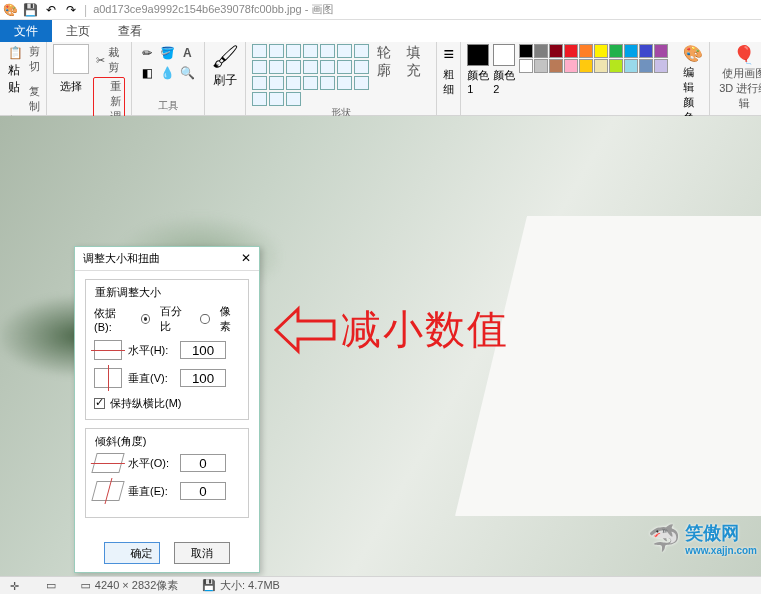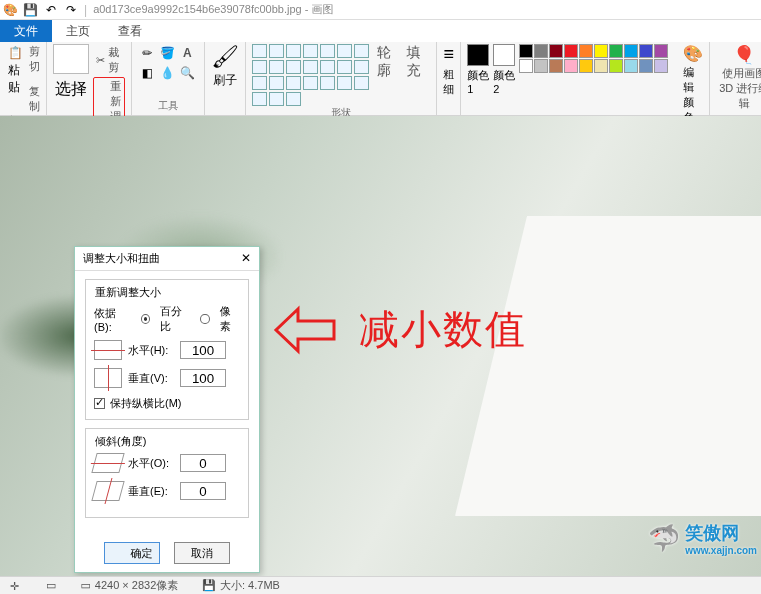--- a/index.html
+++ b/index.html
@@ -18,21 +18,21 @@
 
 .ribbon { height: 74px; background: #f6f6f6; display: flex; border-bottom: 1px solid #d4d4d4; }
 .group { border-right: 1px solid #d4d4d4; padding: 2px 6px 0; display: flex; flex-direction: column; align-items: center; }
 .group-label { font-size: 10px; color: #666; margin-top: auto; padding-bottom: 2px; }
 .group-body { display: flex; gap: 4px; align-items: flex-start; flex: 1; }
 
 .clipboard .big { display: flex; flex-direction: column; align-items: center; gap: 2px; padding: 2px; }
 .clipboard .small { display: flex; flex-direction: column; gap: 10px; font-size: 11px; color: #555; text-align: right; }
 
 .image-group .sel-region { width: 36px; height: 30px; border: 1px solid #bbb; background: #fff; margin-bottom: 4px; }
-.image-group .sel-col { display: flex; flex-direction: column; align-items: center; gap: 1px; font-size: 16px; }
+.image-group .sel-col { display: flex; flex-direction: column; align-items: center; gap: 1px; font-size: 11px; }
 .image-group .cmds { display: flex; flex-direction: column; gap: 1px; font-size: 11px; color: #555; }
 .image-group .cmd { display: flex; align-items: center; gap: 3px; padding: 1px 3px; }
 .resize-hl { border: 1.5px solid #e22; border-radius: 2px; padding: 0 2px; }
 
 .tools-group .row { display: flex; flex-wrap: wrap; width: 60px; gap: 2px; }
 .tool-btn { width: 18px; height: 18px; display: flex; align-items: center; justify-content: center; }
 
 .brush-group .big { display: flex; flex-direction: column; align-items: center; gap: 2px; }
 
 .shapes-group .gallery { display: flex; flex-wrap: wrap; width: 140px; gap: 2px; }
@@ -66,21 +66,21 @@
 .field-icon.skew { transform: skewX(-15deg); }
 .field-label { width: 46px; }
 .field-input { width: 46px; height: 18px; border: 1px solid #999; text-align: center; background: #fff; }
 .check-row { display: flex; align-items: center; gap: 5px; margin-top: 2px; }
 .checkbox { width: 11px; height: 11px; border: 1px solid #666; display: inline-block; position: relative; }
 .checkbox.checked::after { content: "✓"; position: absolute; top: -3px; left: 0; font-size: 11px; }
 .dlg-buttons { display: flex; justify-content: center; gap: 14px; padding: 8px; }
 .dlg-btn { width: 56px; height: 22px; border: 1px solid #888; background: #f3f3f3; font-size: 11px; cursor: pointer; }
 .dlg-btn.primary { border: 1.5px solid #4a90d9; background: #eaf3fb; padding-left: 19px; }
 
-.annotation { position: absolute; left: 270px; top: 186px; color: #e62020; font-size: 40px; font-weight: 500; display: flex; align-items: center; gap: 19px; letter-spacing: 2px; }
+.annotation { position: absolute; left: 270px; top: 186px; color: #e62020; font-size: 40px; font-weight: 500; display: flex; align-items: center; gap: 1px; letter-spacing: 2px; }
 .arrow { width: 70px; height: 54px; }
 .arrow svg { width: 100%; height: 100%; stroke: #e62020; stroke-width: 3; fill: none; }
 
 .watermark { position: absolute; right: 4px; bottom: 20px; display: flex; align-items: center; gap: 4px; color: #2090d0; font-size: 18px; font-weight: bold; text-shadow: 0 0 3px #fff; }
 .watermark .sub { font-size: 10px; color: #2090d0; display: block; }
 
 .statusbar { height: 18px; background: #f2f2f2; border-top: 1px solid #d4d4d4; display: flex; align-items: center; font-size: 11px; color: #555; padding: 0 10px; gap: 24px; }
 .statusbar .cell { display: flex; align-items: center; gap: 4px; }
 .statusbar .cross { width: 12px; height: 12px; }
 </style>

